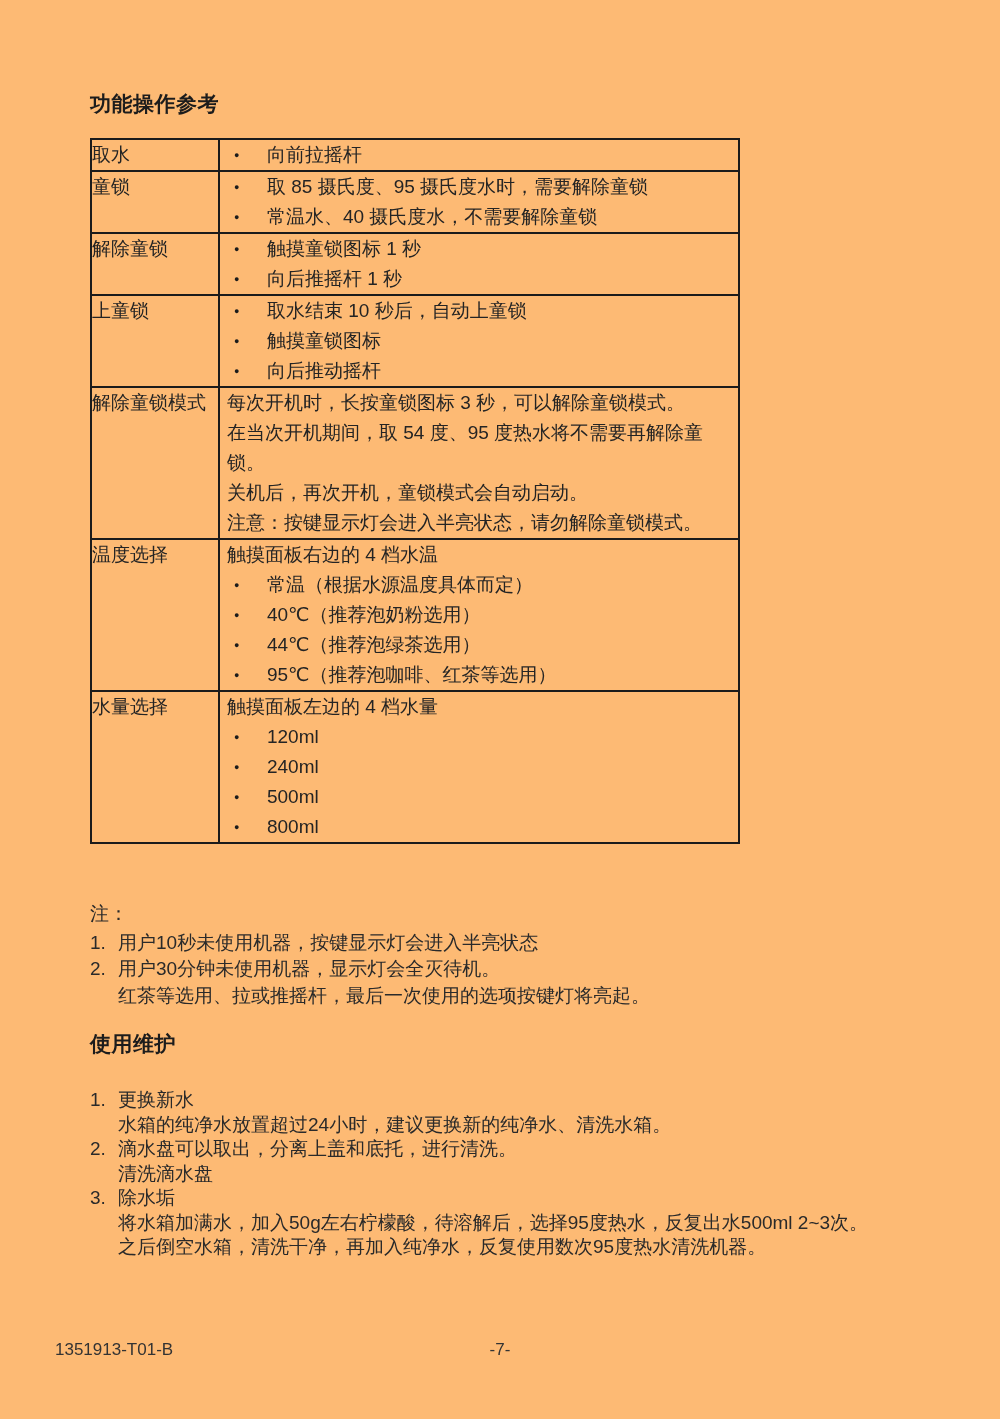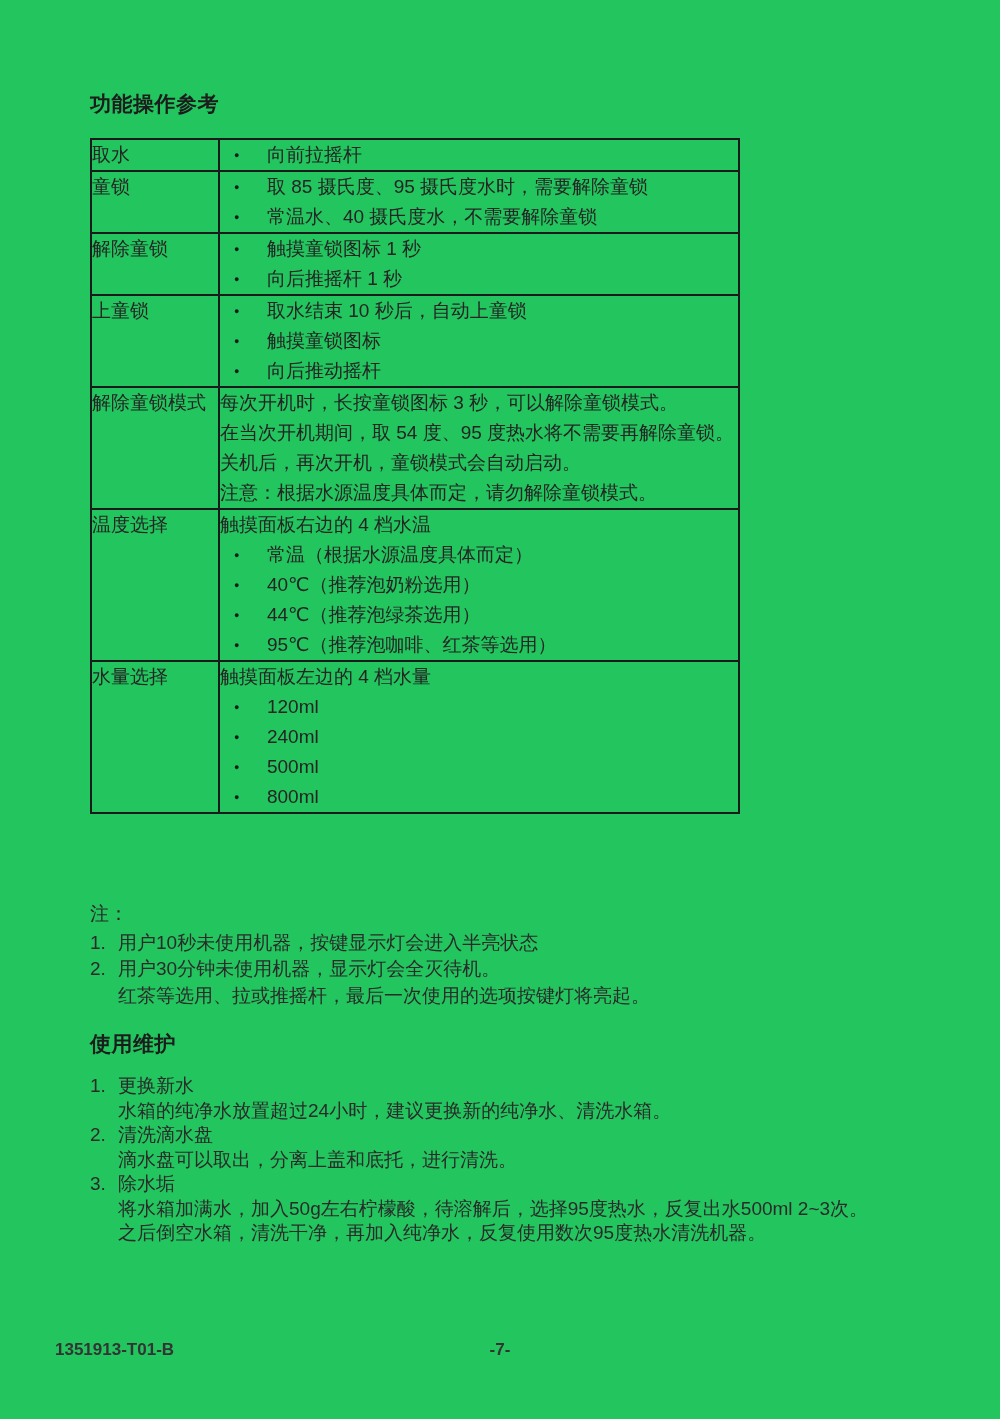--- a/index.html
+++ b/index.html
@@ -5,21 +5,21 @@
   * { margin: 0; padding: 0; box-sizing: border-box; }
   html, body { background: #ffffff; }
   body {
     font-family: "Liberation Sans", "DejaVu Sans", sans-serif;
     color: #222222;
   }
   .page {
     position: relative;
     width: 1000px;
     height: 1419px;
-    background: #22c55e;
+    background: #fdba74;
     overflow: hidden;
   }
   .doc-title {
     position: absolute;
     left: 90px;
     top: 90px;
     font-size: 21px;
     font-weight: bold;
     color: #1c1c1c;
     letter-spacing: 0.5px;
@@ -36,21 +36,21 @@
   table.func-table td {
     border: 2px solid #1b1b1b;
     vertical-align: top;
     font-size: 19px;
     line-height: 30px;
     color: #242424;
     padding: 0;
   }
   td.c1 { width: 124px; padding: 0 4px 0 13px; }
   td.c2 { width: 504px; }
-  .line { }
+  .line { padding-left: 7px; }
   .line.bulleted {
     padding-left: 14px;
     display: flex;
     align-items: flex-start;
   }
   .bullet {
     flex: 0 0 33px;
     font-size: 9px;
     line-height: 30px;
     color: #1b1b1b;
@@ -74,37 +74,36 @@
     position: absolute;
     left: 90px;
     top: 1030px;
     width: 860px;
     color: #2a2a2a;
   }
   .section-title {
     font-size: 21px;
     font-weight: bold;
     color: #1c1c1c;
-    margin-bottom: 16px;
+    margin-bottom: 30px;
     letter-spacing: 0.5px;
   }
   .maintenance .num-item {
     font-size: 19px;
     line-height: 24.5px;
   }
   
   .footer {
     position: absolute;
     left: 0;
     top: 1340px;
     width: 1000px;
     height: 22px;
     font-size: 17px;
     color: #333333;
-    font-weight: bold;
   }
   .footer .doc-code { position: absolute; left: 55px; top: 0; }
   .footer .page-num {
     position: absolute;
     left: 0; right: 0; top: 0;
     text-align: center;
   }
 </style>
 </head>
 <body>
@@ -166,21 +165,21 @@
               <span>向后推动摇杆</span>
             </div>
       </td>
     </tr>
     <tr>
       <td class="c1"><span>解除童锁模式</span></td>
       <td class="c2">
         <div class="line">每次开机时，长按童锁图标 3 秒，可以解除童锁模式。</div>
         <div class="line">在当次开机期间，取 54 度、95 度热水将不需要再解除童锁。</div>
         <div class="line">关机后，再次开机，童锁模式会自动启动。</div>
-        <div class="line">注意：根据水源温度具体而定，请勿解除童锁模式。</div>
+        <div class="line">注意：按键显示灯会进入半亮状态，请勿解除童锁模式。</div>
       </td>
     </tr>
     <tr>
       <td class="c1"><span>温度选择</span></td>
       <td class="c2">
         <div class="line">触摸面板右边的 4 档水温</div>
         <div class="line bulleted">
               <span class="bullet">●</span>
               <span>常温（根据水源温度具体而定）</span>
             </div>
@@ -245,22 +244,22 @@
     <div class="num-item">
       <span class="num">1.</span>
       <div class="item-lines">
         <div>更换新水</div>
         <div>水箱的纯净水放置超过24小时，建议更换新的纯净水、清洗水箱。</div>
       </div>
     </div>
     <div class="num-item">
       <span class="num">2.</span>
       <div class="item-lines">
+        <div>滴水盘可以取出，分离上盖和底托，进行清洗。</div>
         <div>清洗滴水盘</div>
-        <div>滴水盘可以取出，分离上盖和底托，进行清洗。</div>
       </div>
     </div>
     <div class="num-item">
       <span class="num">3.</span>
       <div class="item-lines">
         <div>除水垢</div>
         <div>将水箱加满水，加入50g左右柠檬酸，待溶解后，选择95度热水，反复出水500ml 2~3次。</div>
         <div>之后倒空水箱，清洗干净，再加入纯净水，反复使用数次95度热水清洗机器。</div>
       </div>
     </div>

